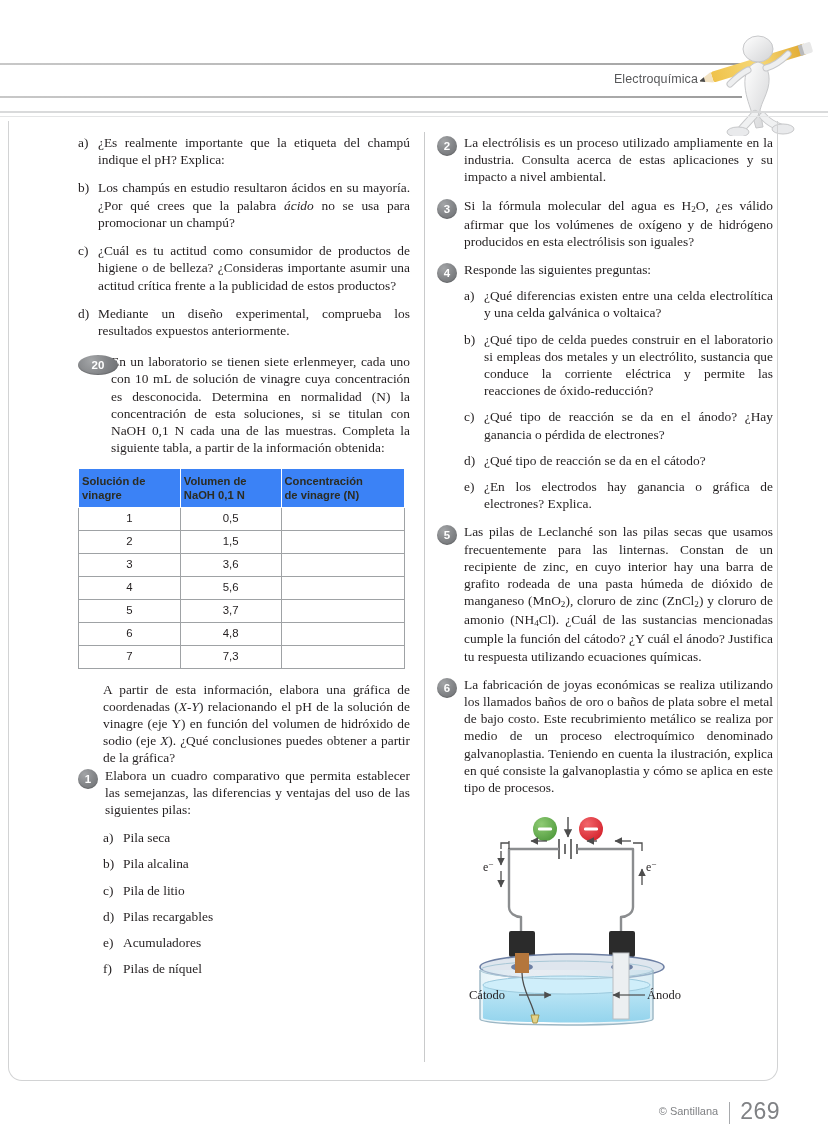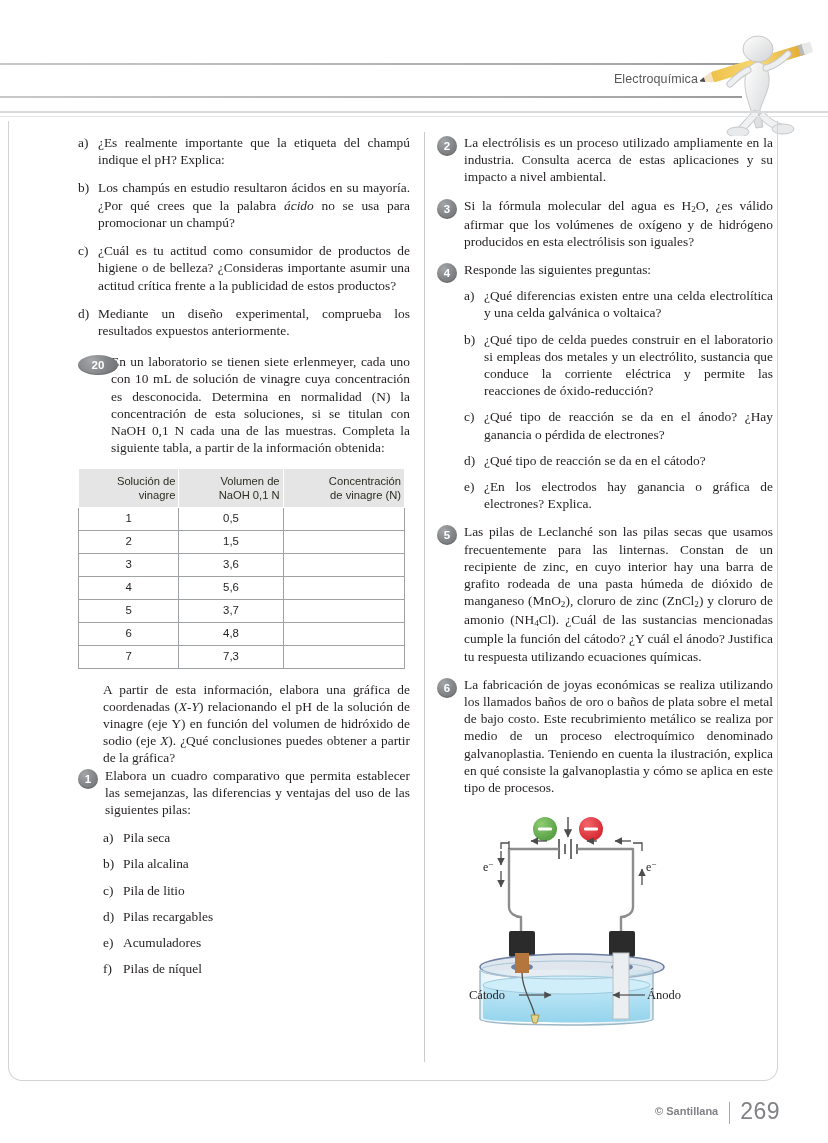--- a/index.html
+++ b/index.html
@@ -67,22 +67,22 @@
 
   .sub-list{margin-top:7px;}
   .sub-list .ltr-item{margin-bottom:9px;}
 
   
   table.vinagre{
     border-collapse:collapse;width:327px;margin:9px 0 12px 0;
     font-family:"Liberation Sans", sans-serif;
   }
   table.vinagre th{
-    background:#e5e5e5;color:#2c2c22;font-size:11.2px;font-weight:normal;
-    padding:5px 3px;line-height:1.25;text-align:right;
+    background:#3b82f6;color:#2c2c22;font-size:11.2px;font-weight:bold;
+    padding:5px 3px;line-height:1.25;text-align:left;
     border:1px solid #ffffff;
   }
   table.vinagre td{
     border:1px solid #9fa2a5;font-size:11.4px;text-align:center;
     padding:3.5px 3px;color:#231f20;height:15px;
   }
   table.vinagre td.blank{}
 
   
   .sect{position:relative;height:34px;margin:22px 0 10px 0;}
@@ -95,21 +95,21 @@
   }
   .sect.blue .pill{color:#3a53a4;border-color:#7f8ec4;}
   .sect.gold .pill{color:#f0a92e;border-color:#f5c760;}
 
   
   .diagram{position:relative;width:300px;height:225px;margin:6px 0 0 10px;}
 
   
   .footer{position:absolute;right:48px;top:1098px;
      font-family:"Liberation Sans", sans-serif;color:#808285;}
-  .footer .cr{font-size:11px;vertical-align:4px;font-weight:bold;}
+  .footer .cr{font-size:11px;vertical-align:4px;}
   .footer .bar{display:inline-block;width:1px;height:22px;background:#a7a9ac;
      vertical-align:-5px;margin:0 6px;}
   .footer .pg{font-size:23px;color:#808285;letter-spacing:.5px;}
 
   sub{font-size:.68em;vertical-align:-.25em;}
   em{font-style:italic;}
   .ital{font-style:italic;}
 </style>
 </head>
 <body>

